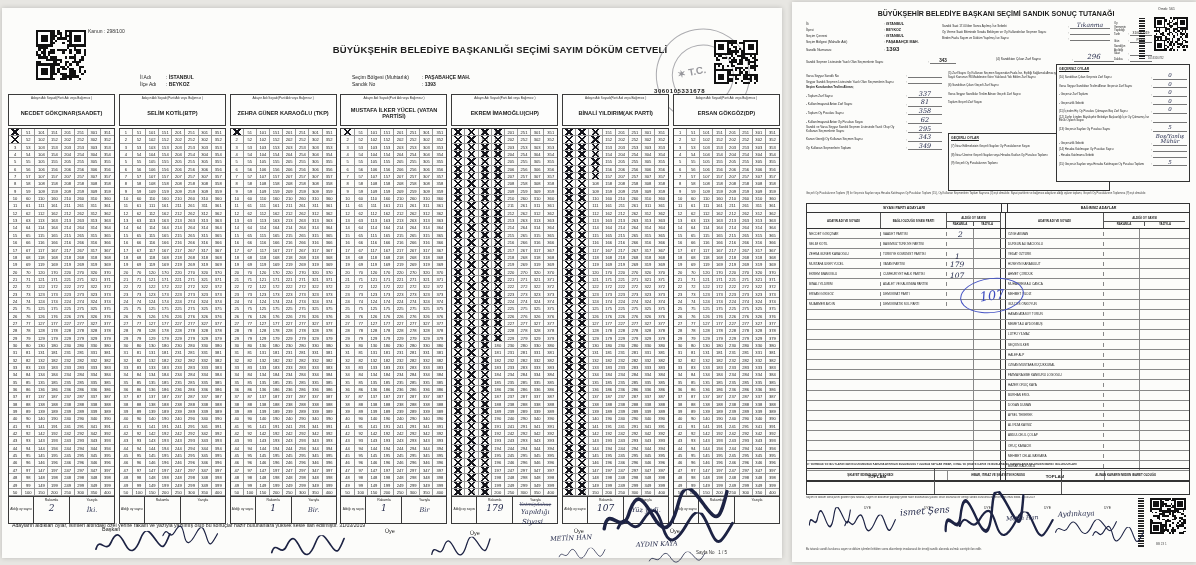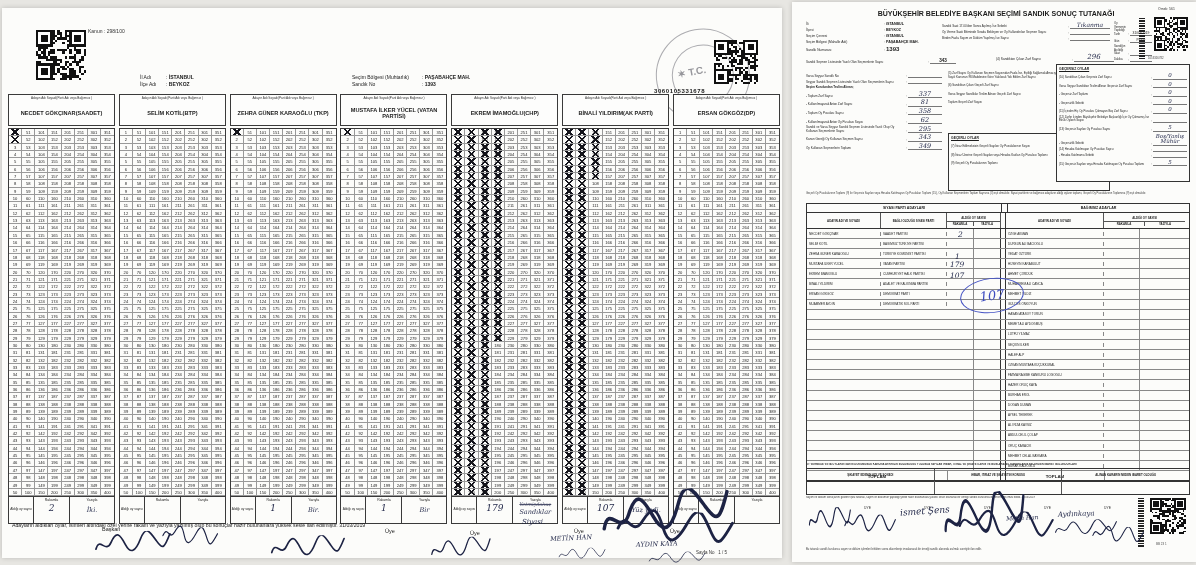--- a/index.html
+++ b/index.html
@@ -195,20 +195,21 @@
           <rect x="1" y="1" width="5" height="5" fill="#fff"></rect>
           <rect x="2" y="2" width="3" height="3" fill="#111"></rect>
           <rect x="14" y="0" width="7" height="7" fill="#111"></rect>
           <rect x="15" y="1" width="5" height="5" fill="#fff"></rect>
           <rect x="16" y="2" width="3" height="3" fill="#111"></rect>
           <rect x="0" y="14" width="7" height="7" fill="#111"></rect>
           <rect x="1" y="15" width="5" height="5" fill="#fff"></rect>
           <rect x="2" y="16" width="3" height="3" fill="#111"></rect>
         </svg></div>
     <div class="abs" style="left:86px;top:20px;font-size:5px;color:#333">Kanun : 298/100</div>
+    <div class="abs b c" style="left:258px;top:36px;width:480px;font-size:9.5px;letter-spacing:.2px">BÜYÜKŞEHİR BELEDİYE BAŞKANLIĞI SEÇİMİ SAYIM DÖKÜM CETVELİ</div>
 
     <div class="abs" style="left:138px;top:66px;font-size:5px;line-height:7px">
       <div><span style="display:inline-block;width:26px">İl Adı</span>: <span class="b">İSTANBUL</span></div>
       <div><span style="display:inline-block;width:26px">İlçe Adı</span>: <span class="b">BEYKOZ</span></div>
     </div>
     <div class="abs" style="left:350px;top:66px;font-size:5px;line-height:7px">
       <div><span style="display:inline-block;width:70px">Seçim Bölgesi (Muhtarlık)</span>: <span class="b">PAŞABAHÇE MAH.</span></div>
       <div><span style="display:inline-block;width:70px">Sandık No</span>: <span class="b">1393</span></div>
     </div>
 
@@ -2470,21 +2471,21 @@
               <i>400</i>
             </div>
             <div class="cfoot">
               <div class="f1">Aldığı oy sayısı</div>
               <div class="f2">
                 <span class="cap">Rakamla</span>
                 <div class="v hw">179</div>
               </div>
               <div class="f3">
                 <span class="cap">Yazıyla</span>
-                <div class="v small hw" style="top: 11px;">Sandıklar</div>
+                <div class="v small hw" style="top: 11px;">Yapıldığı</div>
                 <div class="hw" style="position: absolute; left: 0px; right: 0px; top: 4px; text-align: center; font-size: 5px; text-decoration: line-through; opacity: 0.8;">Yetmişdokuz</div>
               </div>
             </div>
           </div>
         </div>
         <div class="cand">
           <div class="hd">
             <div class="lbl">Adayın Adı Soyadı(Parti Adı veya Bağımsız )</div>
             <div class="nm">BİNALİ YILDIRIM(AK PARTİ)</div>
           </div>

